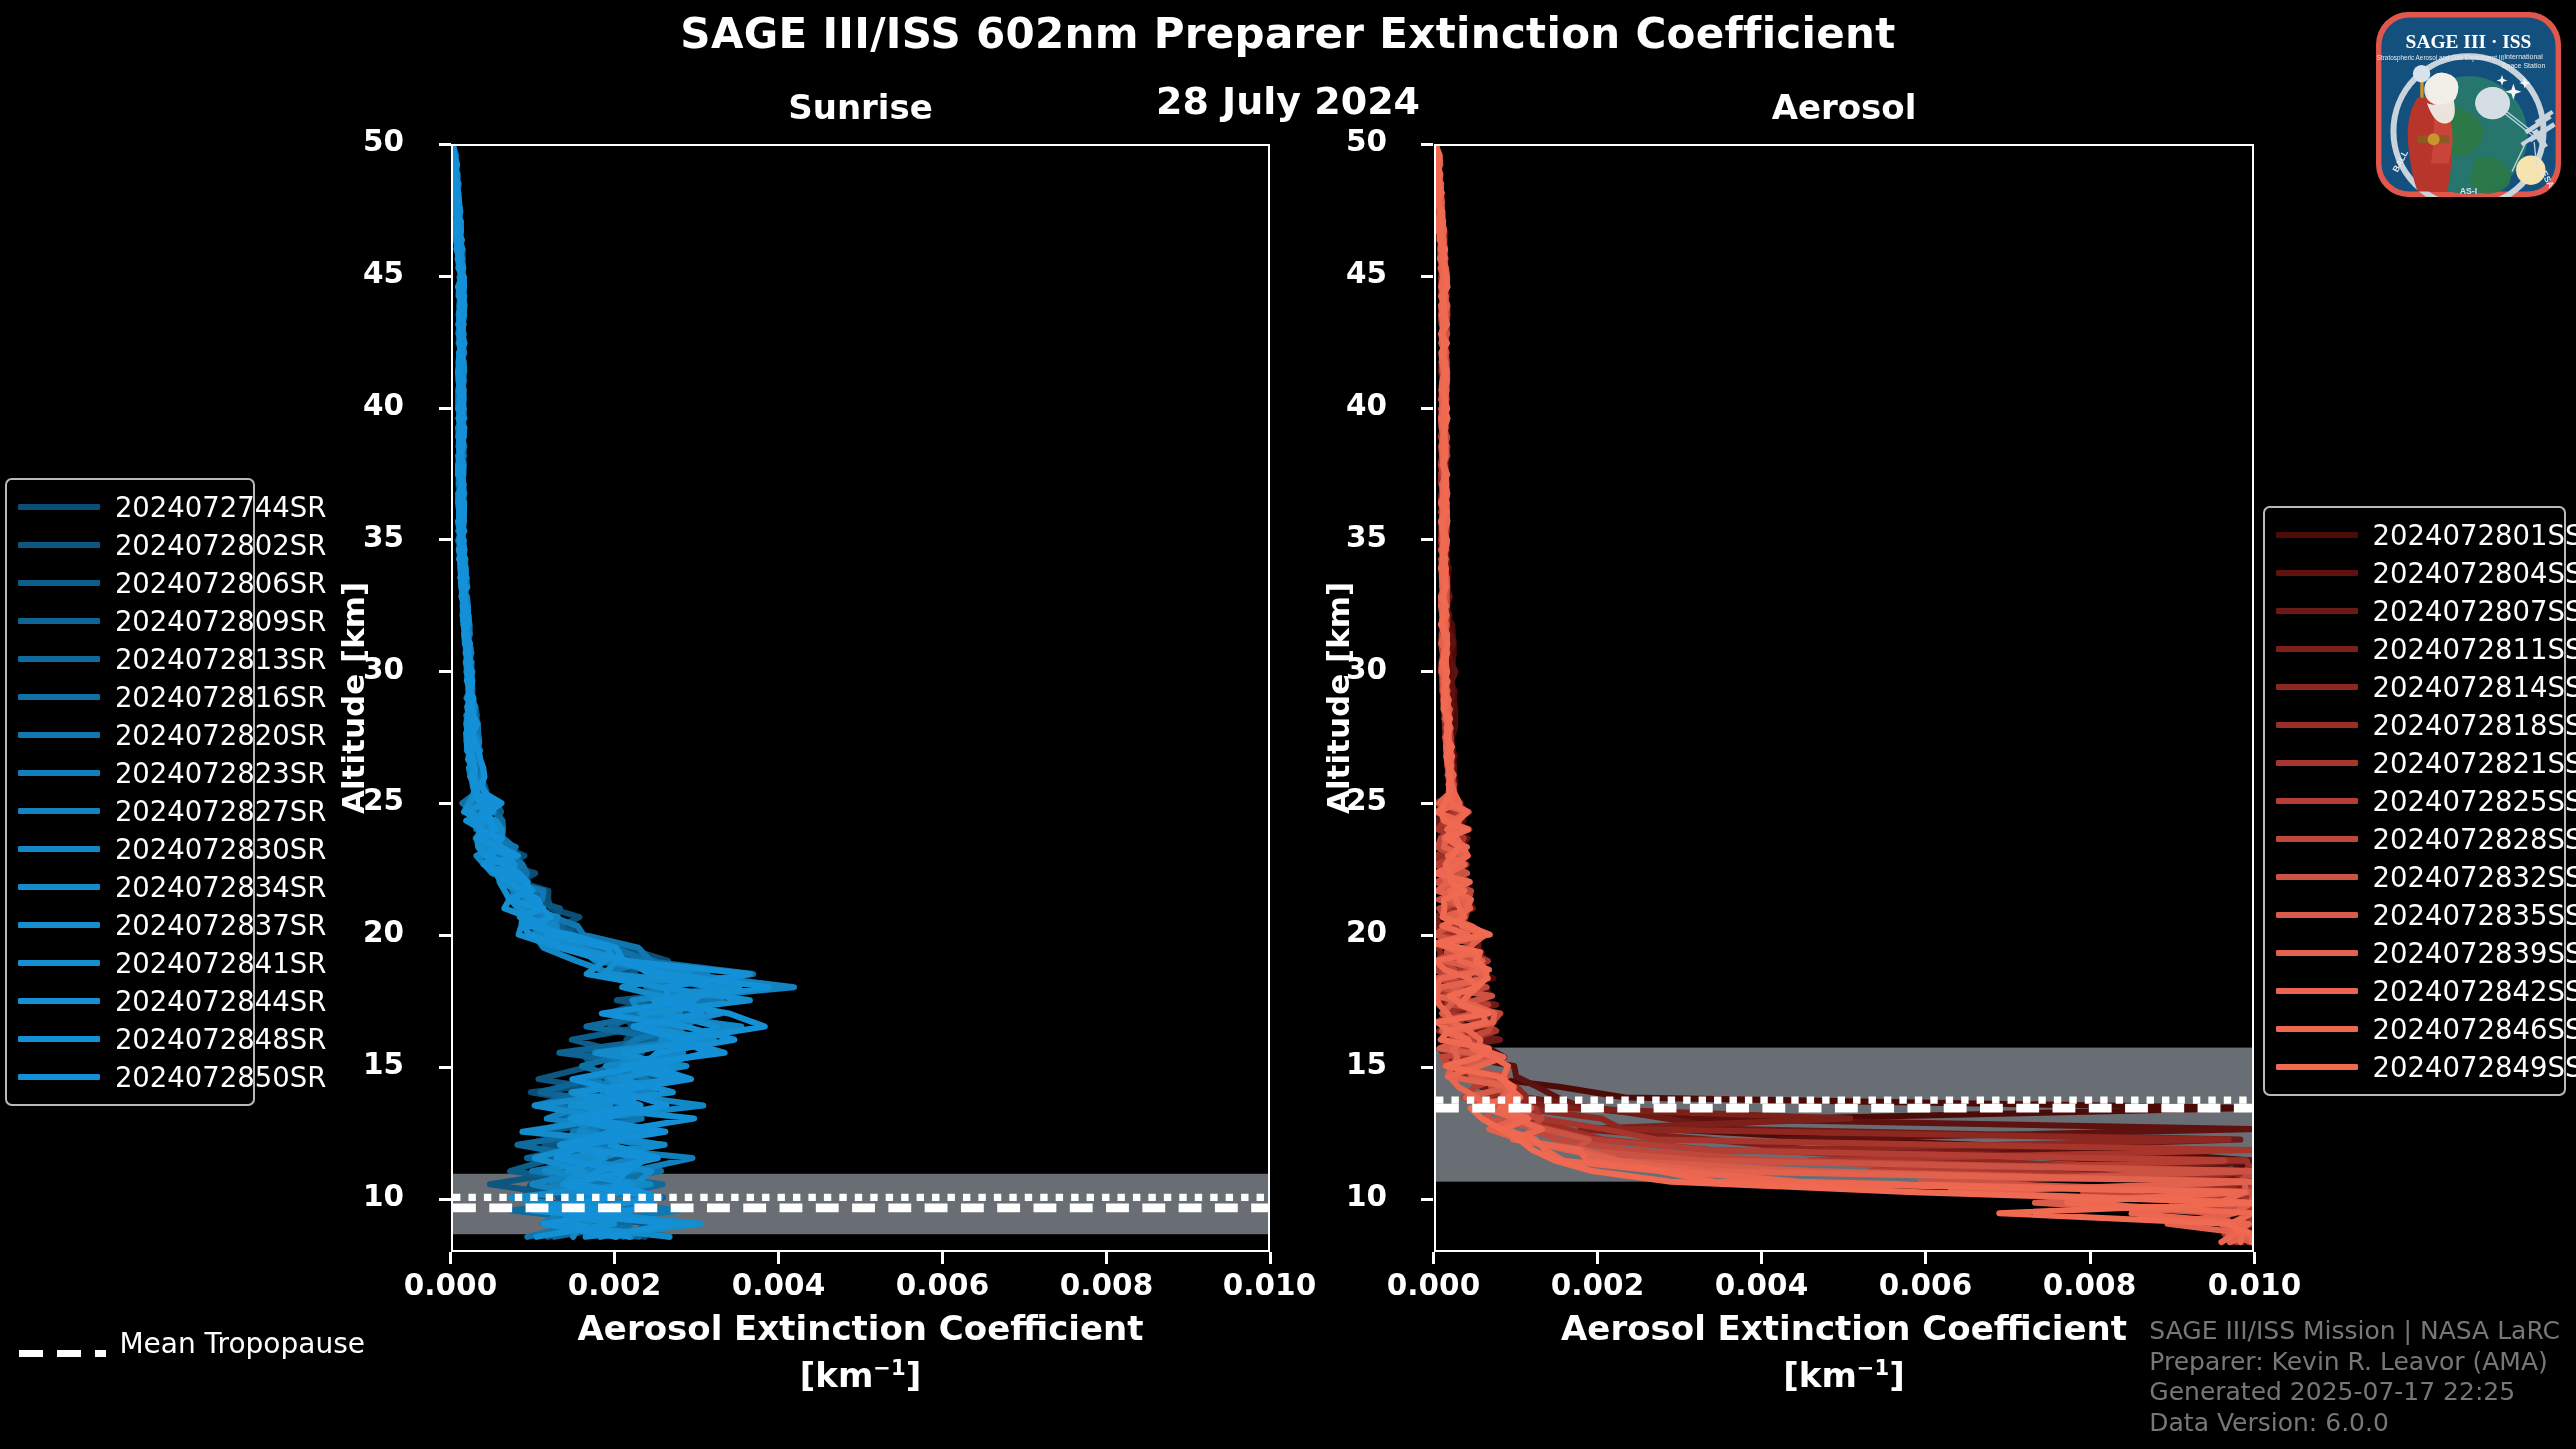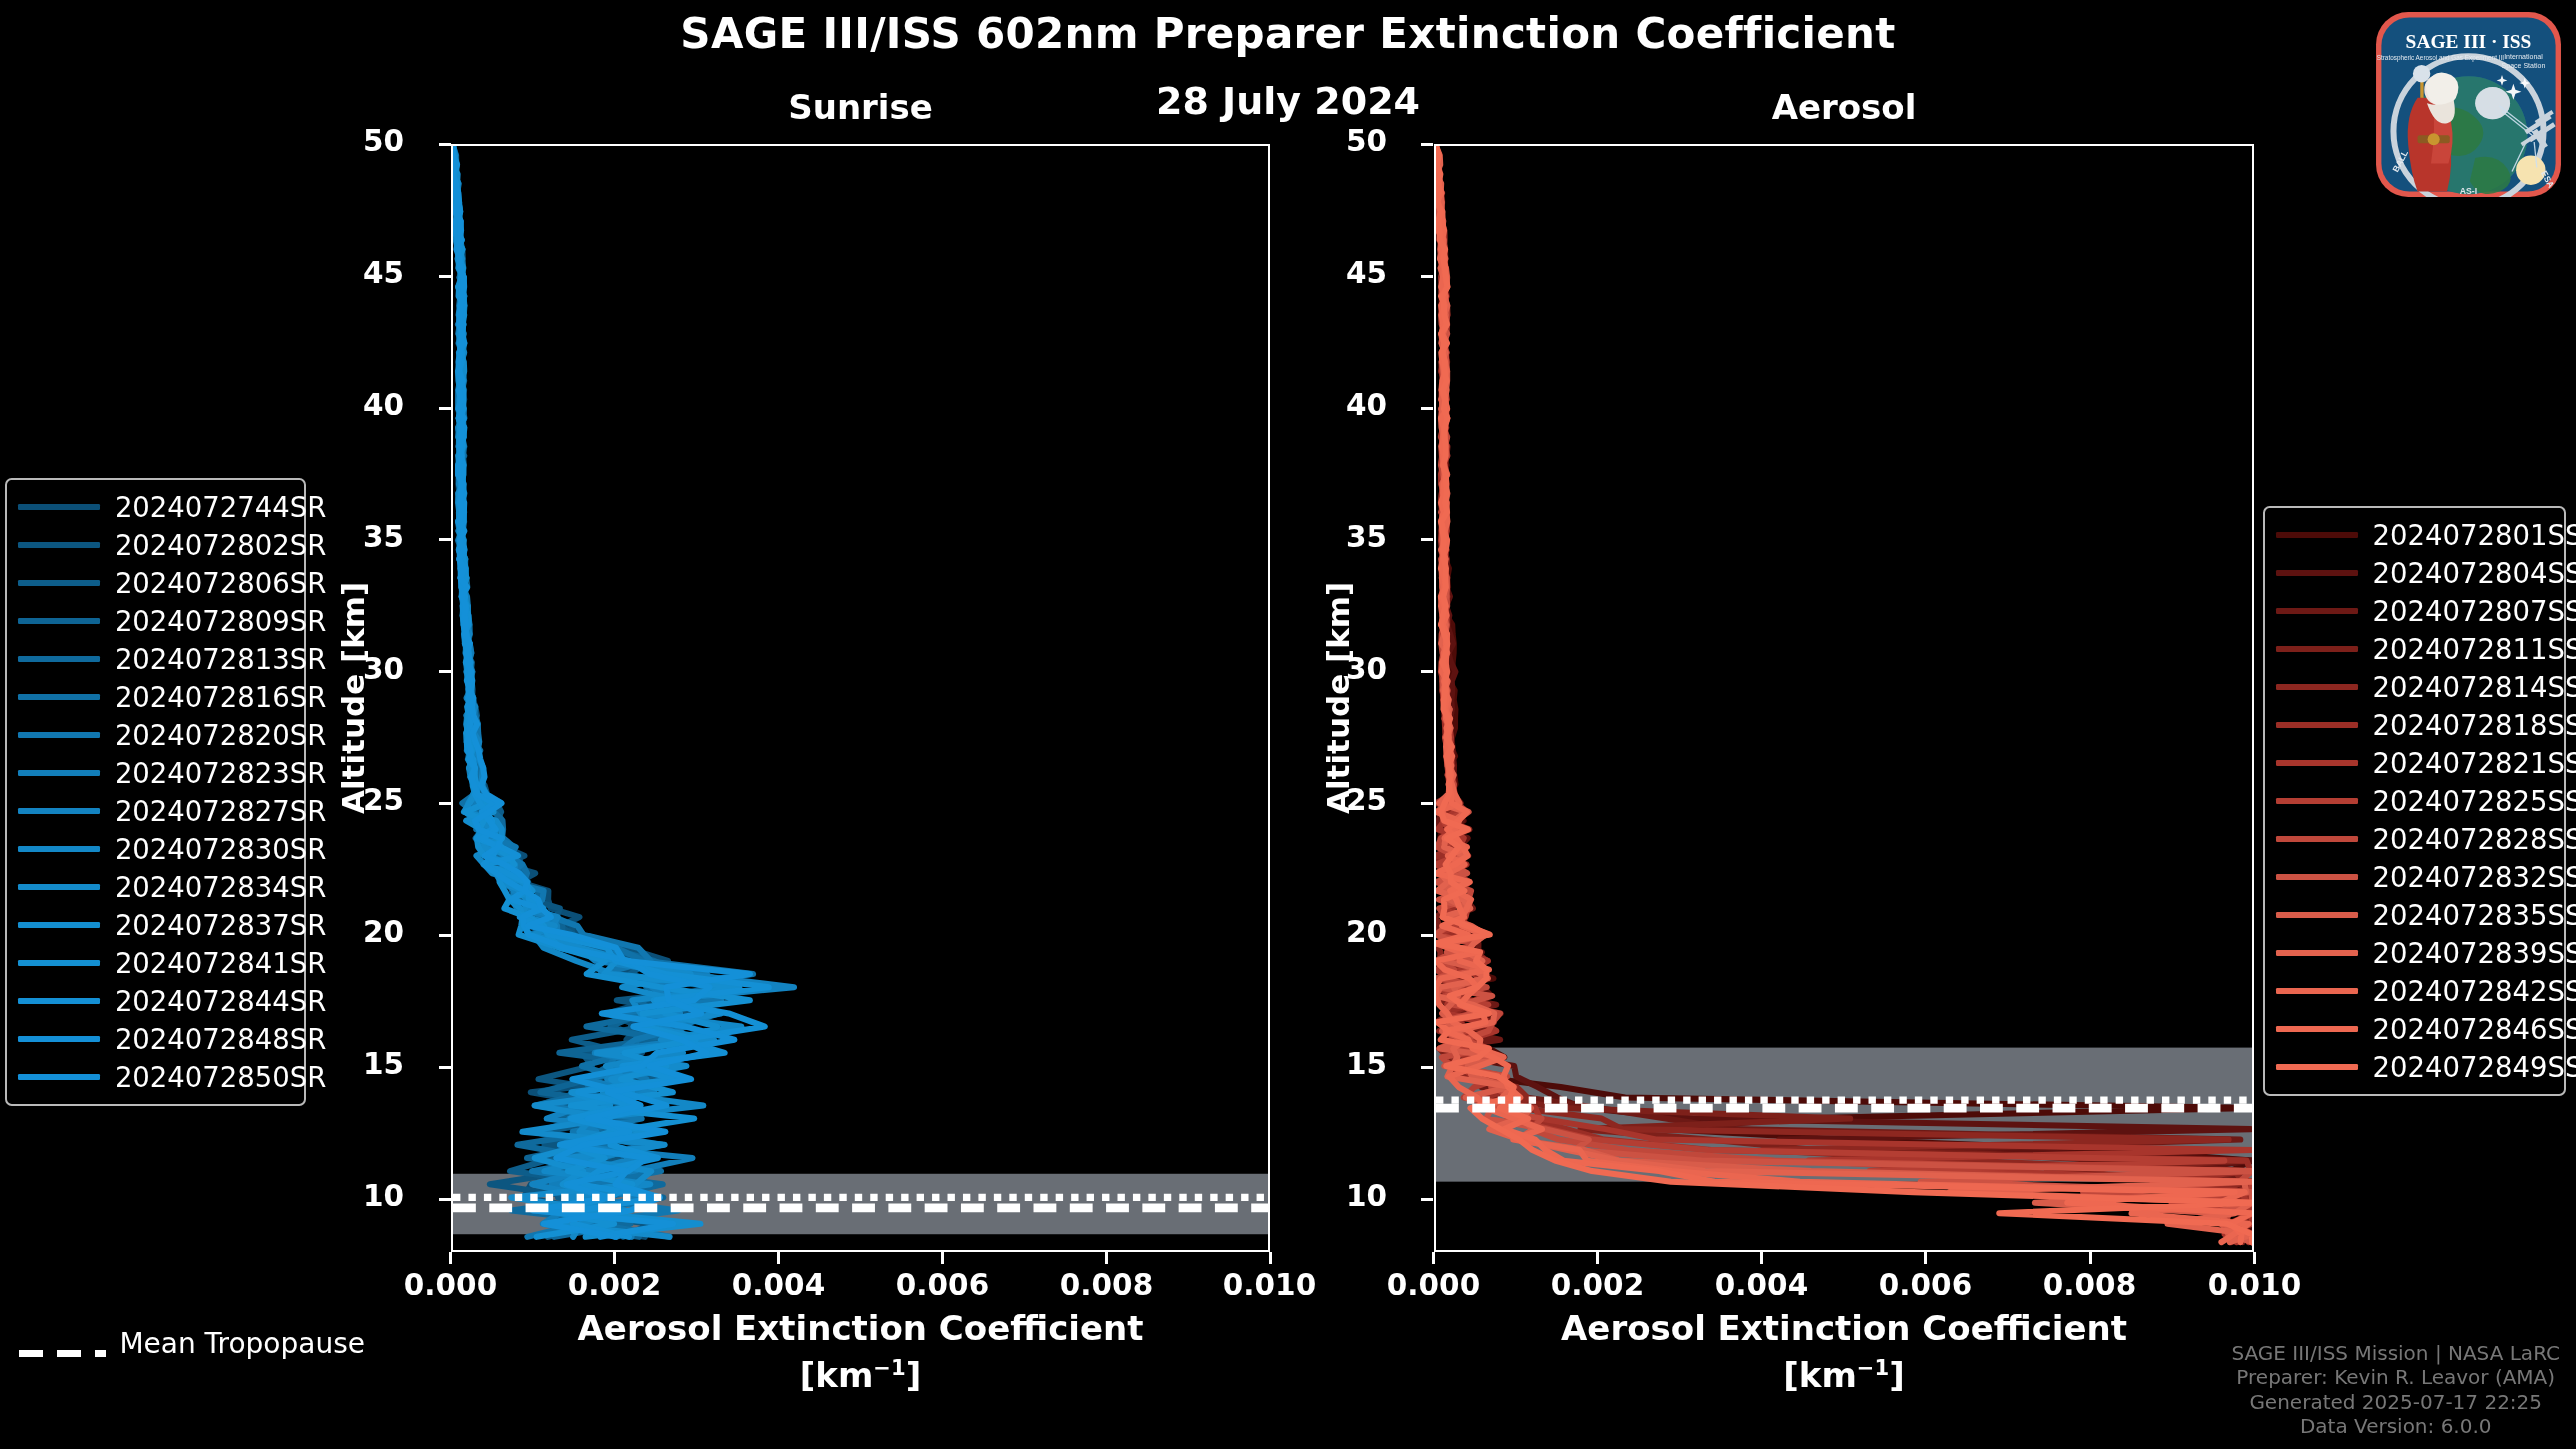--- a/index.html
+++ b/index.html
@@ -37,21 +37,21 @@
   .xaxis-title{font-size:34px;font-weight:bold;text-align:center;}
   #xt-sunrise{top:1308px;left:451px;width:819px;}
   #xt-sunset{top:1308px;left:1434px;width:820px;}
   #xu-sunrise{top:1355px;left:451px;width:819px;font-size:34px;font-weight:bold;text-align:center;}
   #xu-sunset{top:1355px;left:1434px;width:820px;font-size:34px;font-weight:bold;text-align:center;}
   sup{font-size:.62em;vertical-align:super;}
 
   
   .evlegend{position:absolute;background:#000;border:2px solid #b9b9b9;
             border-radius:6.7px;padding:8px 10.7px;box-sizing:border-box;}
-  #legend-sunrise{left:5.4px;top:478px;width:301px;}
+  #legend-sunrise{left:5.4px;top:478px;width:250px;}
   #legend-sunset{left:2263px;top:506px;width:303px;}
   .evrow{display:flex;align-items:center;height:38px;}
   .evswatch{width:82px;height:6px;border-radius:1.3px;flex:0 0 auto;}
   .evlabel{font-size:27.5px;font-weight:500;white-space:nowrap;}
   #legend-sunrise .evlabel{margin-left:14.8px;}
   #legend-sunset .evrow{justify-content:flex-start;}
   #legend-sunset .evlabel{margin-left:14.8px;}
 
   
   #legend-tropopause{left:19px;top:1320px;width:376px;}
@@ -59,22 +59,22 @@
   .tpkey{width:87px;height:14.8px;flex:0 0 auto;position:relative;}
   .tplabel{font-size:28px;margin-left:13.4px;white-space:nowrap;}
   .dashline{position:absolute;top:4.7px;left:0;width:87px;height:6.7px;
     background:repeating-linear-gradient(to right,#fff 0 24px,transparent 24px 38px);}
   .dotline{position:absolute;top:4.7px;left:0;width:87px;height:6.7px;
     background:repeating-linear-gradient(to right,#fff 0 7.4px,transparent 7.4px 21.5px);}
   .rangebox{position:absolute;top:0;left:0;width:87px;height:27px;
     background:#696e75;border:1.3px solid #b9b9b9;box-sizing:border-box;}
 
   
-  #credits{right:16px;bottom:10.7px;text-align:center;color:#777;
-           font-size:20px;line-height:1.22;}
+  #credits{right:16px;bottom:10.7px;text-align:left;color:#777;
+           font-size:25px;line-height:1.22;}
 
   
   #mission-patch{right:6.7px;top:4px;width:201px;height:201px;}
 </style>
 </head>
 <body>
 
 <div class="abs" id="main-title">SAGE III/ISS 602nm Preparer Extinction Coefficient</div>
 <div class="abs" id="sub-title">28 July 2024</div>
 <div class="abs" id="sunrise-title">Sunrise</div>

